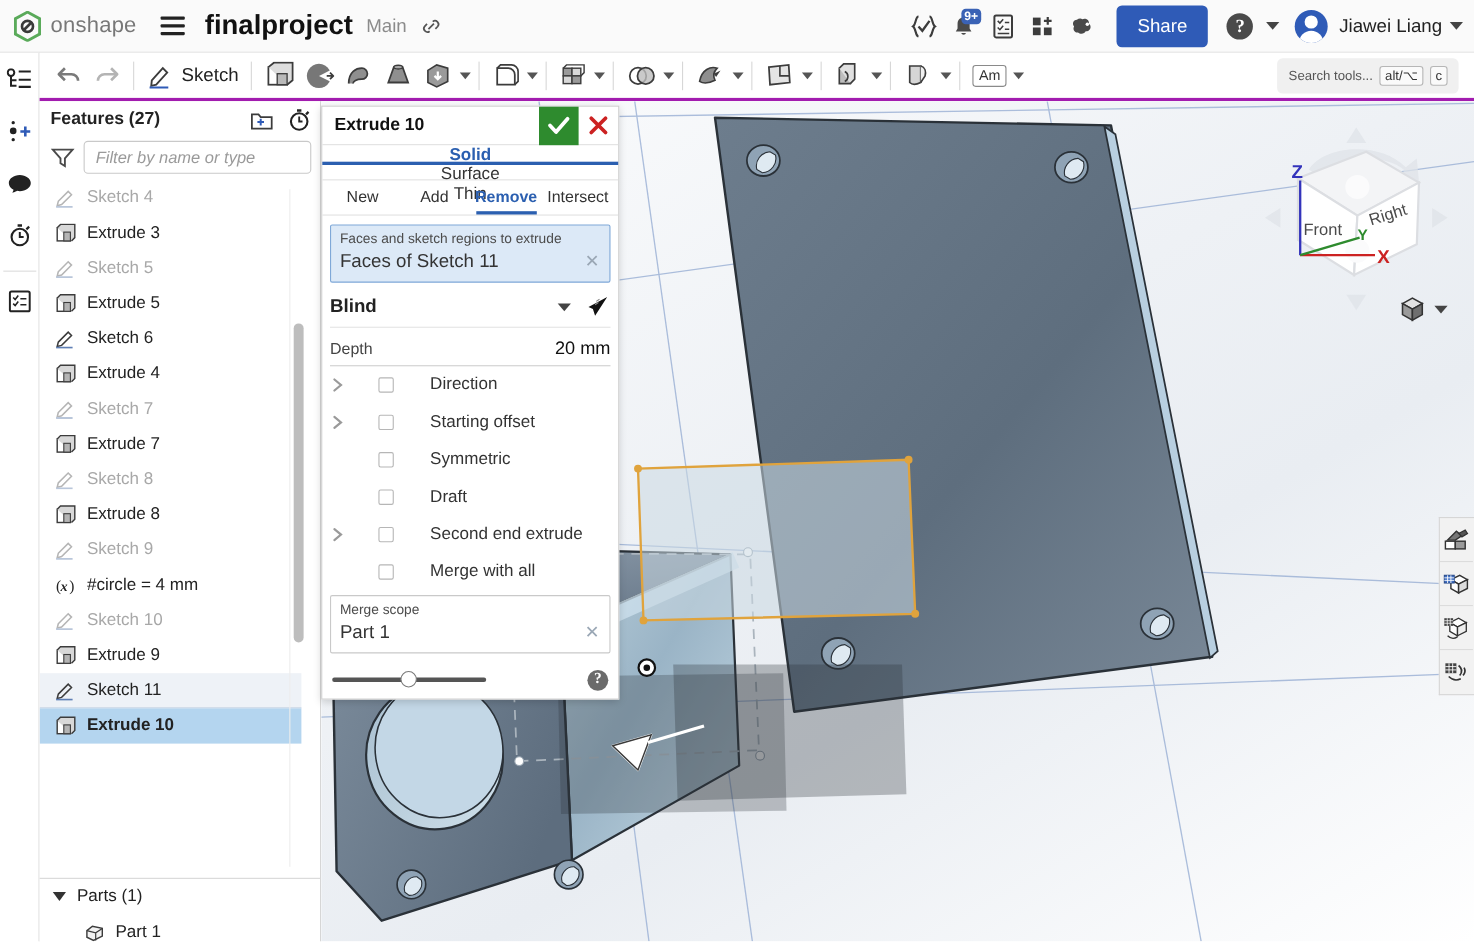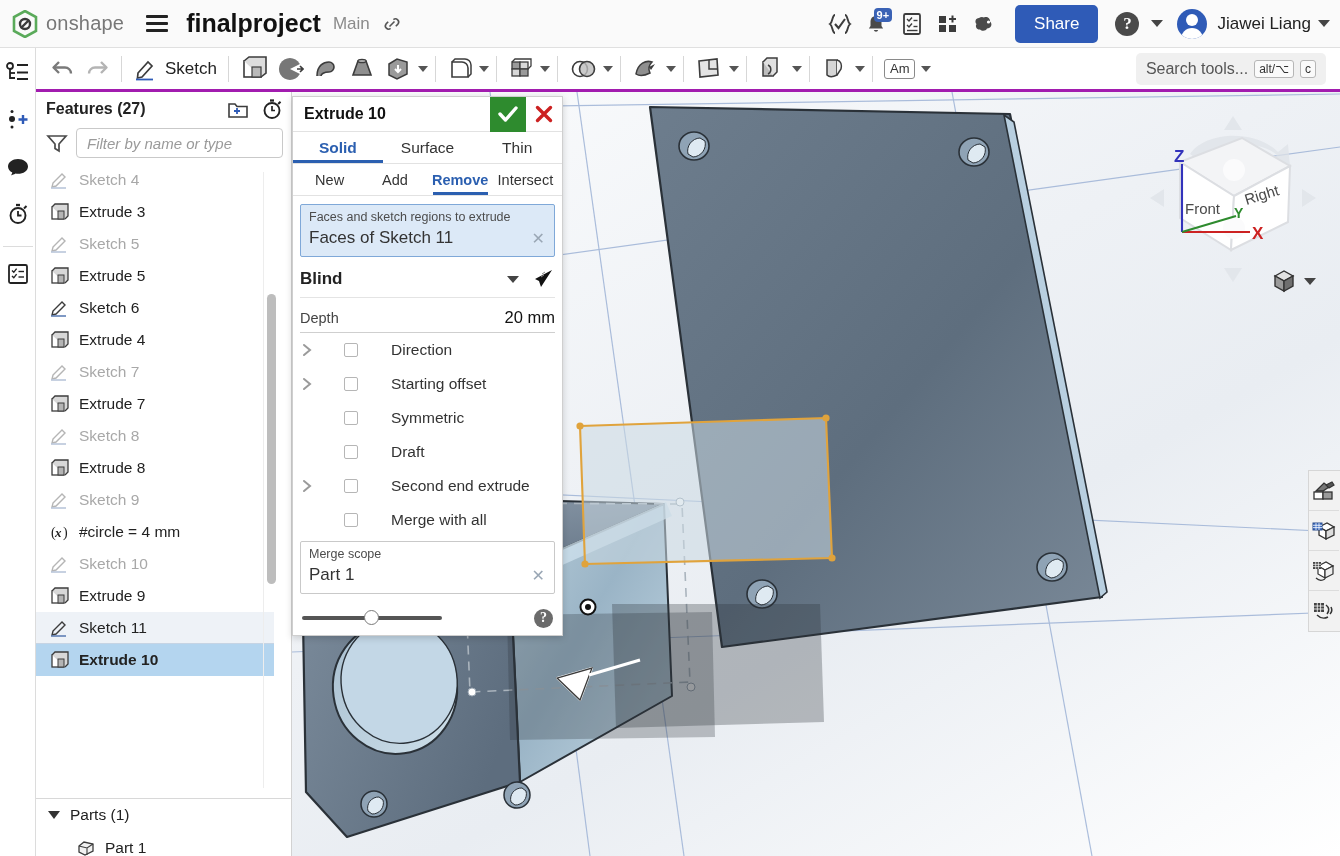--- a/index.html
+++ b/index.html
@@ -71,21 +71,21 @@
   .tb-caret { width:0;height:0;border-left:5px solid transparent;border-right:5px solid transparent;border-top:6px solid #555;margin-left:2px;}
   .tb-am {
     border:1px solid #8a8a8a; border-radius:3px; font-size:13px; color:#333;
     padding:2px 5px; line-height:14px;
   }
   .search-tools {
     margin-left: auto; margin-right: 14px;
     background: #f0f0f0; border-radius: 5px; height: 32px;
     display: flex; align-items: center; padding: 0 10px; cursor: text;
   }
-  .search-tools .st-text { font-size:16px; color:#555; }
+  .search-tools .st-text { font-size:12px; color:#555; }
   .kbd {
     border:1px solid #b6b6b6; border-radius:3px; background:#fafafa;
     font-size:12px; color:#333; padding:1px 4px; margin-left:6px; line-height:14px;
   }
 
   
   .left-rail {
     position: absolute; left: 0; top: 48px; width: 36px; height: 808px;
     background: #fff; border-right: 1px solid #dcdcdc;
     display: flex; flex-direction: column; align-items: center; padding-top: 8px;
@@ -149,21 +149,21 @@
     position: absolute; left: 292px; top: 96px; width: 271px; height: 540px;
     background: #fff; border: 1px solid #cfcfcf; box-shadow: 0 2px 7px rgba(0,0,0,.17);
   }
   .dlg-head { height: 35px; display:flex; align-items:center; border-bottom:1px solid #e2e2e2;}
   .dlg-title { font-size:16px; font-weight:bold; color:#111; padding-left:11px;}
   .dlg-ok {
     margin-left:auto; width:36px;height:35px;background:#2e8b2e;color:#fff;
     display:flex;align-items:center;justify-content:center;cursor:pointer;
   }
   .dlg-cancel { width:36px;height:35px;display:flex;align-items:center;justify-content:center;color:#cc2222;cursor:pointer;}
-  .dlg-tabs { height:32px; display:flex; border-bottom:1px solid #e2e2e2;}
+  .dlg-tabs { height:32px; display:flex; border-bottom:1px solid #e2e2e2;flex-direction:column;}
   .dlg-tab {
     flex:1; display:flex; align-items:center; justify-content:center;
     font-size:15.5px; color:#333; cursor:pointer; position:relative;
   }
   .dlg-tab.active { color:#2b5fb0; font-weight:bold; }
   .dlg-tab.active::after{content:"";position:absolute;left:0;right:0;bottom:0;height:3px;background:#2b5fb0;}
   .dlg-subtabs { height:32px; display:flex; border-bottom:1px solid #e2e2e2; padding:0 4px;}
   .dlg-subtab {
     flex:1; display:flex; align-items:center; justify-content:center;
     font-size:14.5px; color:#333; cursor:pointer; position:relative;

